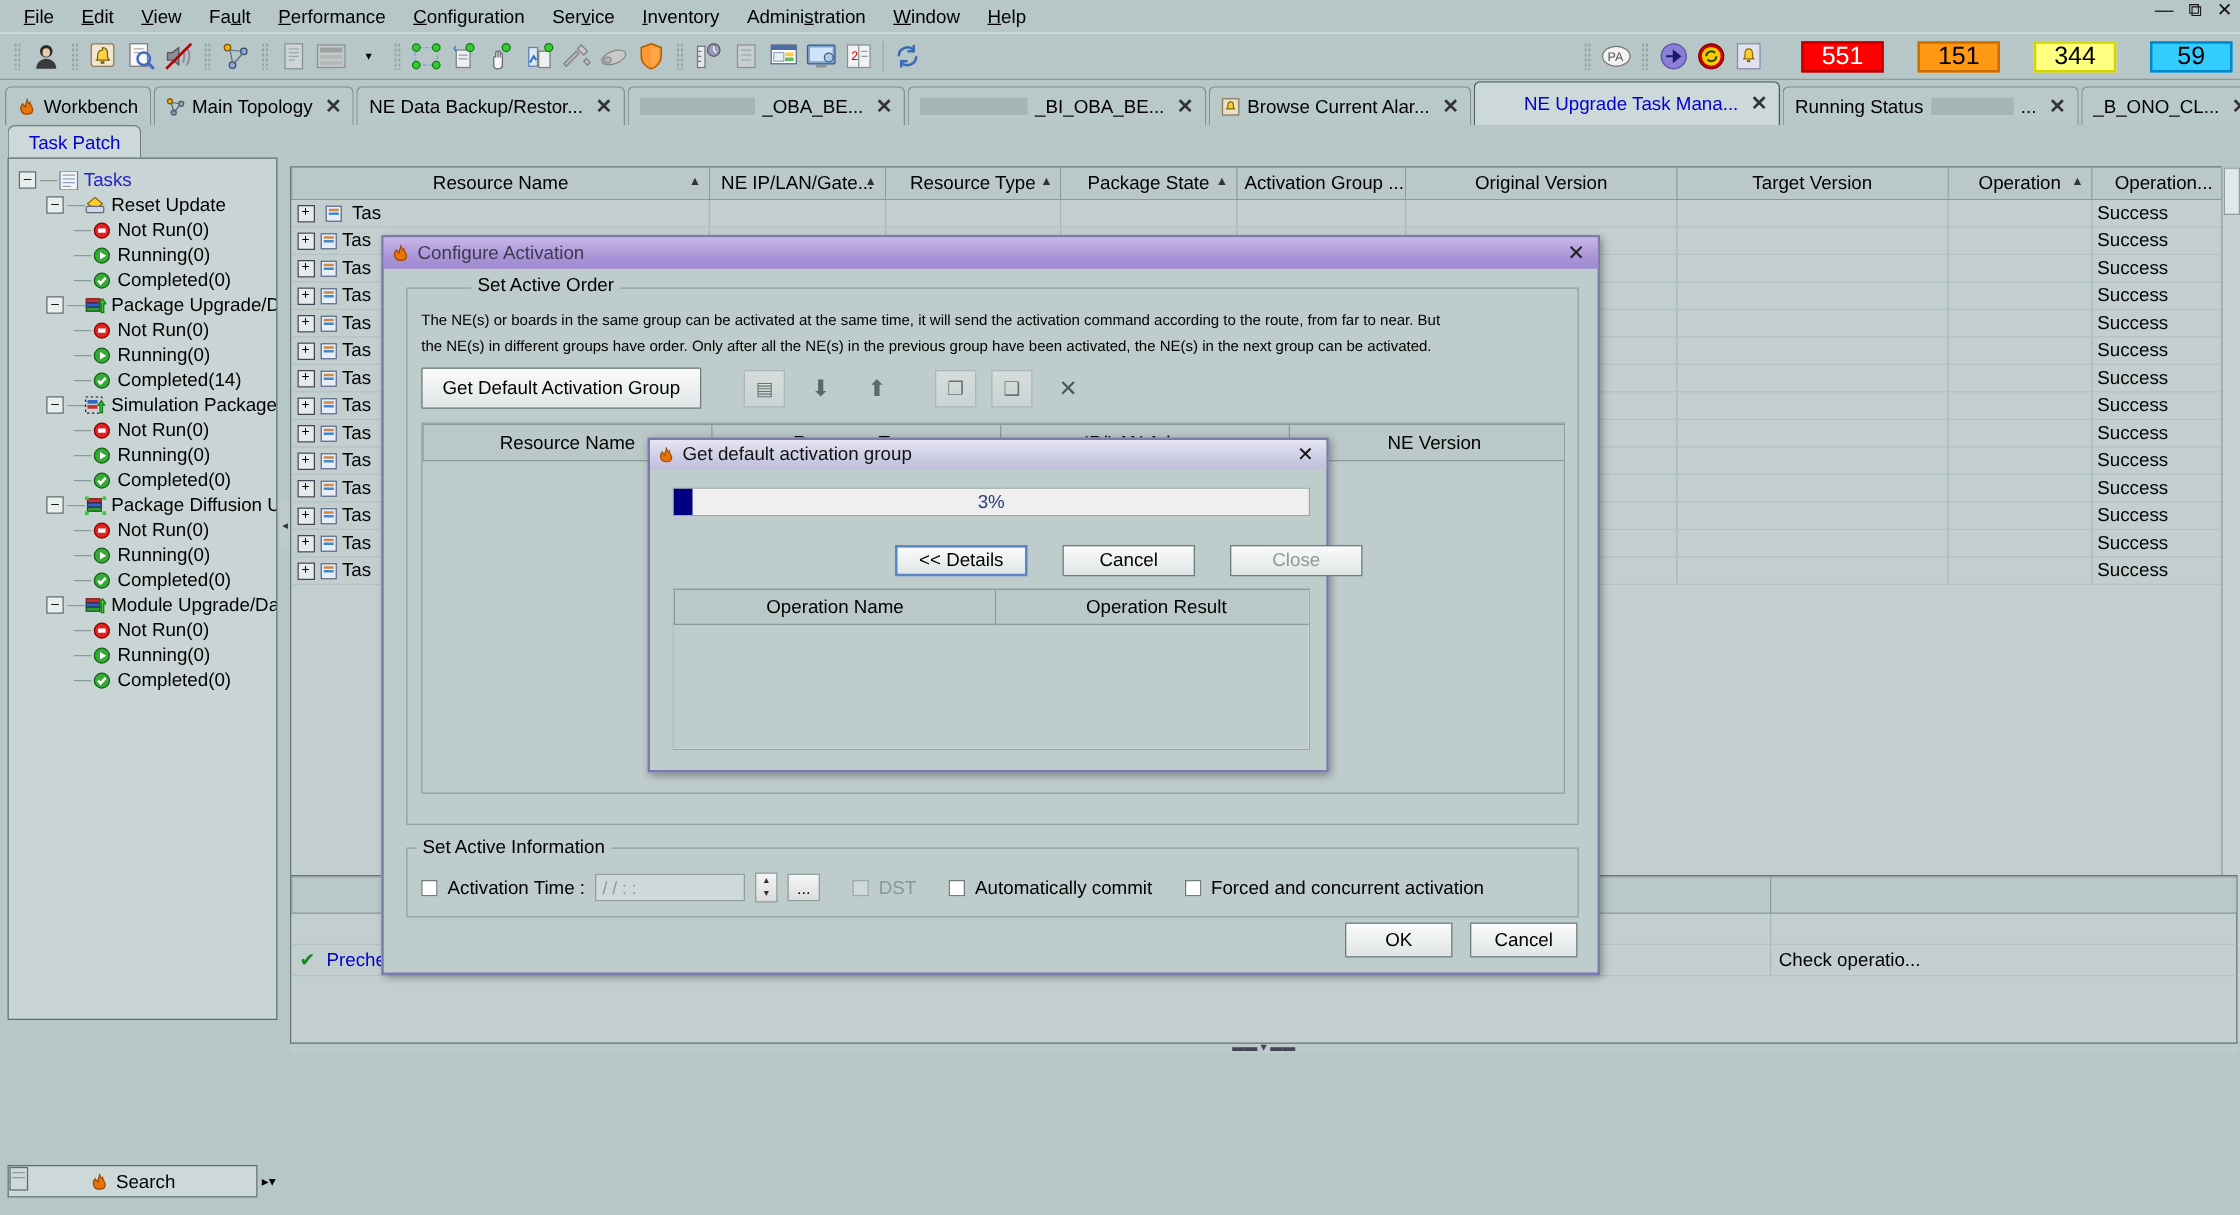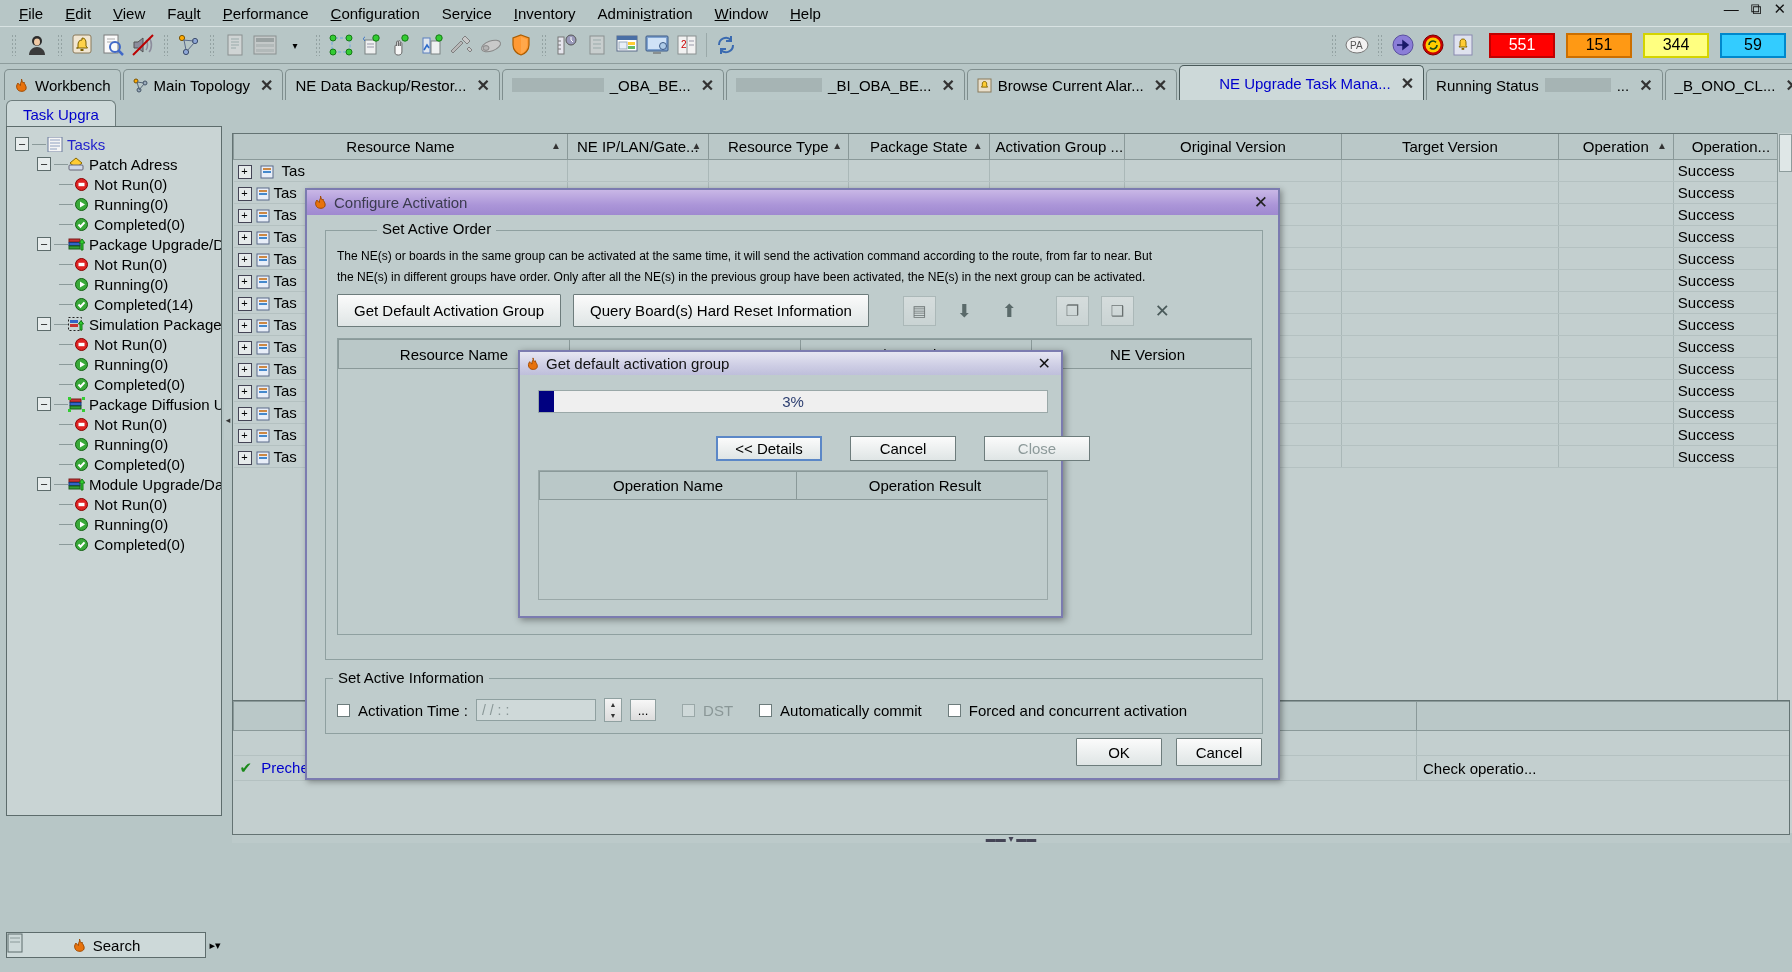--- a/index.html
+++ b/index.html
@@ -24,22 +24,22 @@
   .toolbar{position:absolute;left:0;top:26px;width:1792px;height:38px;
     background:#b7c6c6;border-top:1px solid #d8e2e2;border-bottom:1px solid #8d9c9c;
     display:flex;align-items:center;box-sizing:border-box;padding:0 6px;}
   .grip{width:6px;height:22px;margin:0 5px;
     background-image:radial-gradient(#8d9c9c 40%,transparent 41%);
     background-size:3px 4px;background-repeat:repeat;opacity:.85;}
   .tbicon{width:28px;height:30px;margin:0 1px;display:flex;align-items:center;justify-content:center;
     position:relative;cursor:default;}
   .tbicon svg{display:block;}
   .tsep{width:1px;height:24px;background:#9aa9a9;margin:0 4px;}
-  .badge{height:25px;min-width:66px;margin-left:11px;display:flex;align-items:center;justify-content:center;
-    font-size:16px;color:#000;border:2px solid #000;box-sizing:border-box;cursor:default;}
+  .badge{height:25px;min-width:66px;margin-left:27px;display:flex;align-items:center;justify-content:center;
+    font-size:20px;color:#000;border:2px solid #000;box-sizing:border-box;cursor:default;}
   .b-red{background:#ff0000;border-color:#c00000;color:#fff;}
   .b-orange{background:#ff9914;border-color:#cc6f00;}
   .b-yellow{background:#ffff80;border-color:#d4d400;}
   .b-blue{background:#33ccff;border-color:#0088cc;}
   .spacer{flex:1 1 auto;}
 
   
   .tabstrip{position:absolute;left:0;top:64px;width:1792px;height:36px;background:#b7c6c6;
     display:flex;align-items:flex-end;padding-left:4px;box-sizing:border-box;}
   .tab{height:30px;display:flex;align-items:center;gap:6px;padding:0 9px;margin-right:2px;
@@ -444,21 +444,21 @@
     <div class="tab">
       <span class="lbl">_B_ONO_CL...</span>
       <span class="x">✕</span>
     </div>
     <div class="tabscroll">
       <div>▾</div>
     </div>
   </div>
 
   <div class="leftpanel">
-    <div class="vtab">Task Upgra</div>
+    <div class="vtab">Task Patch</div>
     <div class="treebox">
 
       <div class="tnode" style="padding-left:8px;margin-top:7px;">
         <div class="tog">–</div>
         <div class="tline"></div>
         <div class="ticon">
           <svg width="16" height="15" viewBox="0 0 16 15">
               <rect x="1" y="0" width="14" height="15" fill="#f5f5f5" stroke="#6b7b9b"></rect>
               <line x1="3" y1="3" x2="13" y2="3" stroke="#8fa0c0"></line>
               <line x1="3" y1="6" x2="13" y2="6" stroke="#8fa0c0"></line>
@@ -471,21 +471,21 @@
 
       <div class="tnode" style="padding-left:30px;">
         <div class="tog">–</div>
         <div class="tline"></div>
         <div class="ticon">
           <svg width="17" height="15" viewBox="0 0 17 15">
               <path d="M8 1l6 5-6 5-6-5z" fill="#ffcc33" stroke="#8a6a00"></path>
               <rect x="1" y="8" width="14" height="5" rx="1" fill="#cfd8e8" stroke="#667"></rect>
             </svg>
         </div>
-        <span>Patch Adress</span>
+        <span>Reset Update</span>
       </div>
       <div class="tnode" style="padding-left:52px;">
         <div class="tline"></div>
         <div class="ticon">
             <svg width="15" height="15" viewBox="0 0 15 15">
               <circle cx="7.5" cy="7.5" r="6" fill="#e02222" stroke="#8a0000"></circle>
               <rect x="4.5" y="5.8" width="6" height="3.4" fill="#fff"></rect>
             </svg>
           </div>
         <span>Not Run(0)</span>
@@ -1028,23 +1028,20 @@
 
     <div class="dlgtext">
       <div>The NE(s) or boards in the same group can be activated at the same time, it will send the activation command according to the route, from far to near. But</div>
       <div>the NE(s) in different groups have order. Only after all the NE(s) in the previous group have been activated, the NE(s) in the next group can be activated.</div>
     </div>
 
     <div class="dlg-btnbar">
       <div class="jbtn" style="min-width:218px;height:33px;">
         <span>Get Default Activation Group</span>
       </div>
-      <div class="jbtn" style="min-width:280px;height:33px;">
-        <span>Query Board(s) Hard Reset Information</span>
-      </div>
       <div style="width:10px"></div>
       <div class="iconbtn off">
         <span>▤</span>
       </div>
       <div class="iconbtn" style="border:none;background:transparent;">
         <span style="font-size:18px;color:#5a6a6a;">⬇</span>
       </div>
       <div class="iconbtn" style="border:none;background:transparent;">
         <span style="font-size:18px;color:#5a6a6a;">⬆</span>
       </div>

